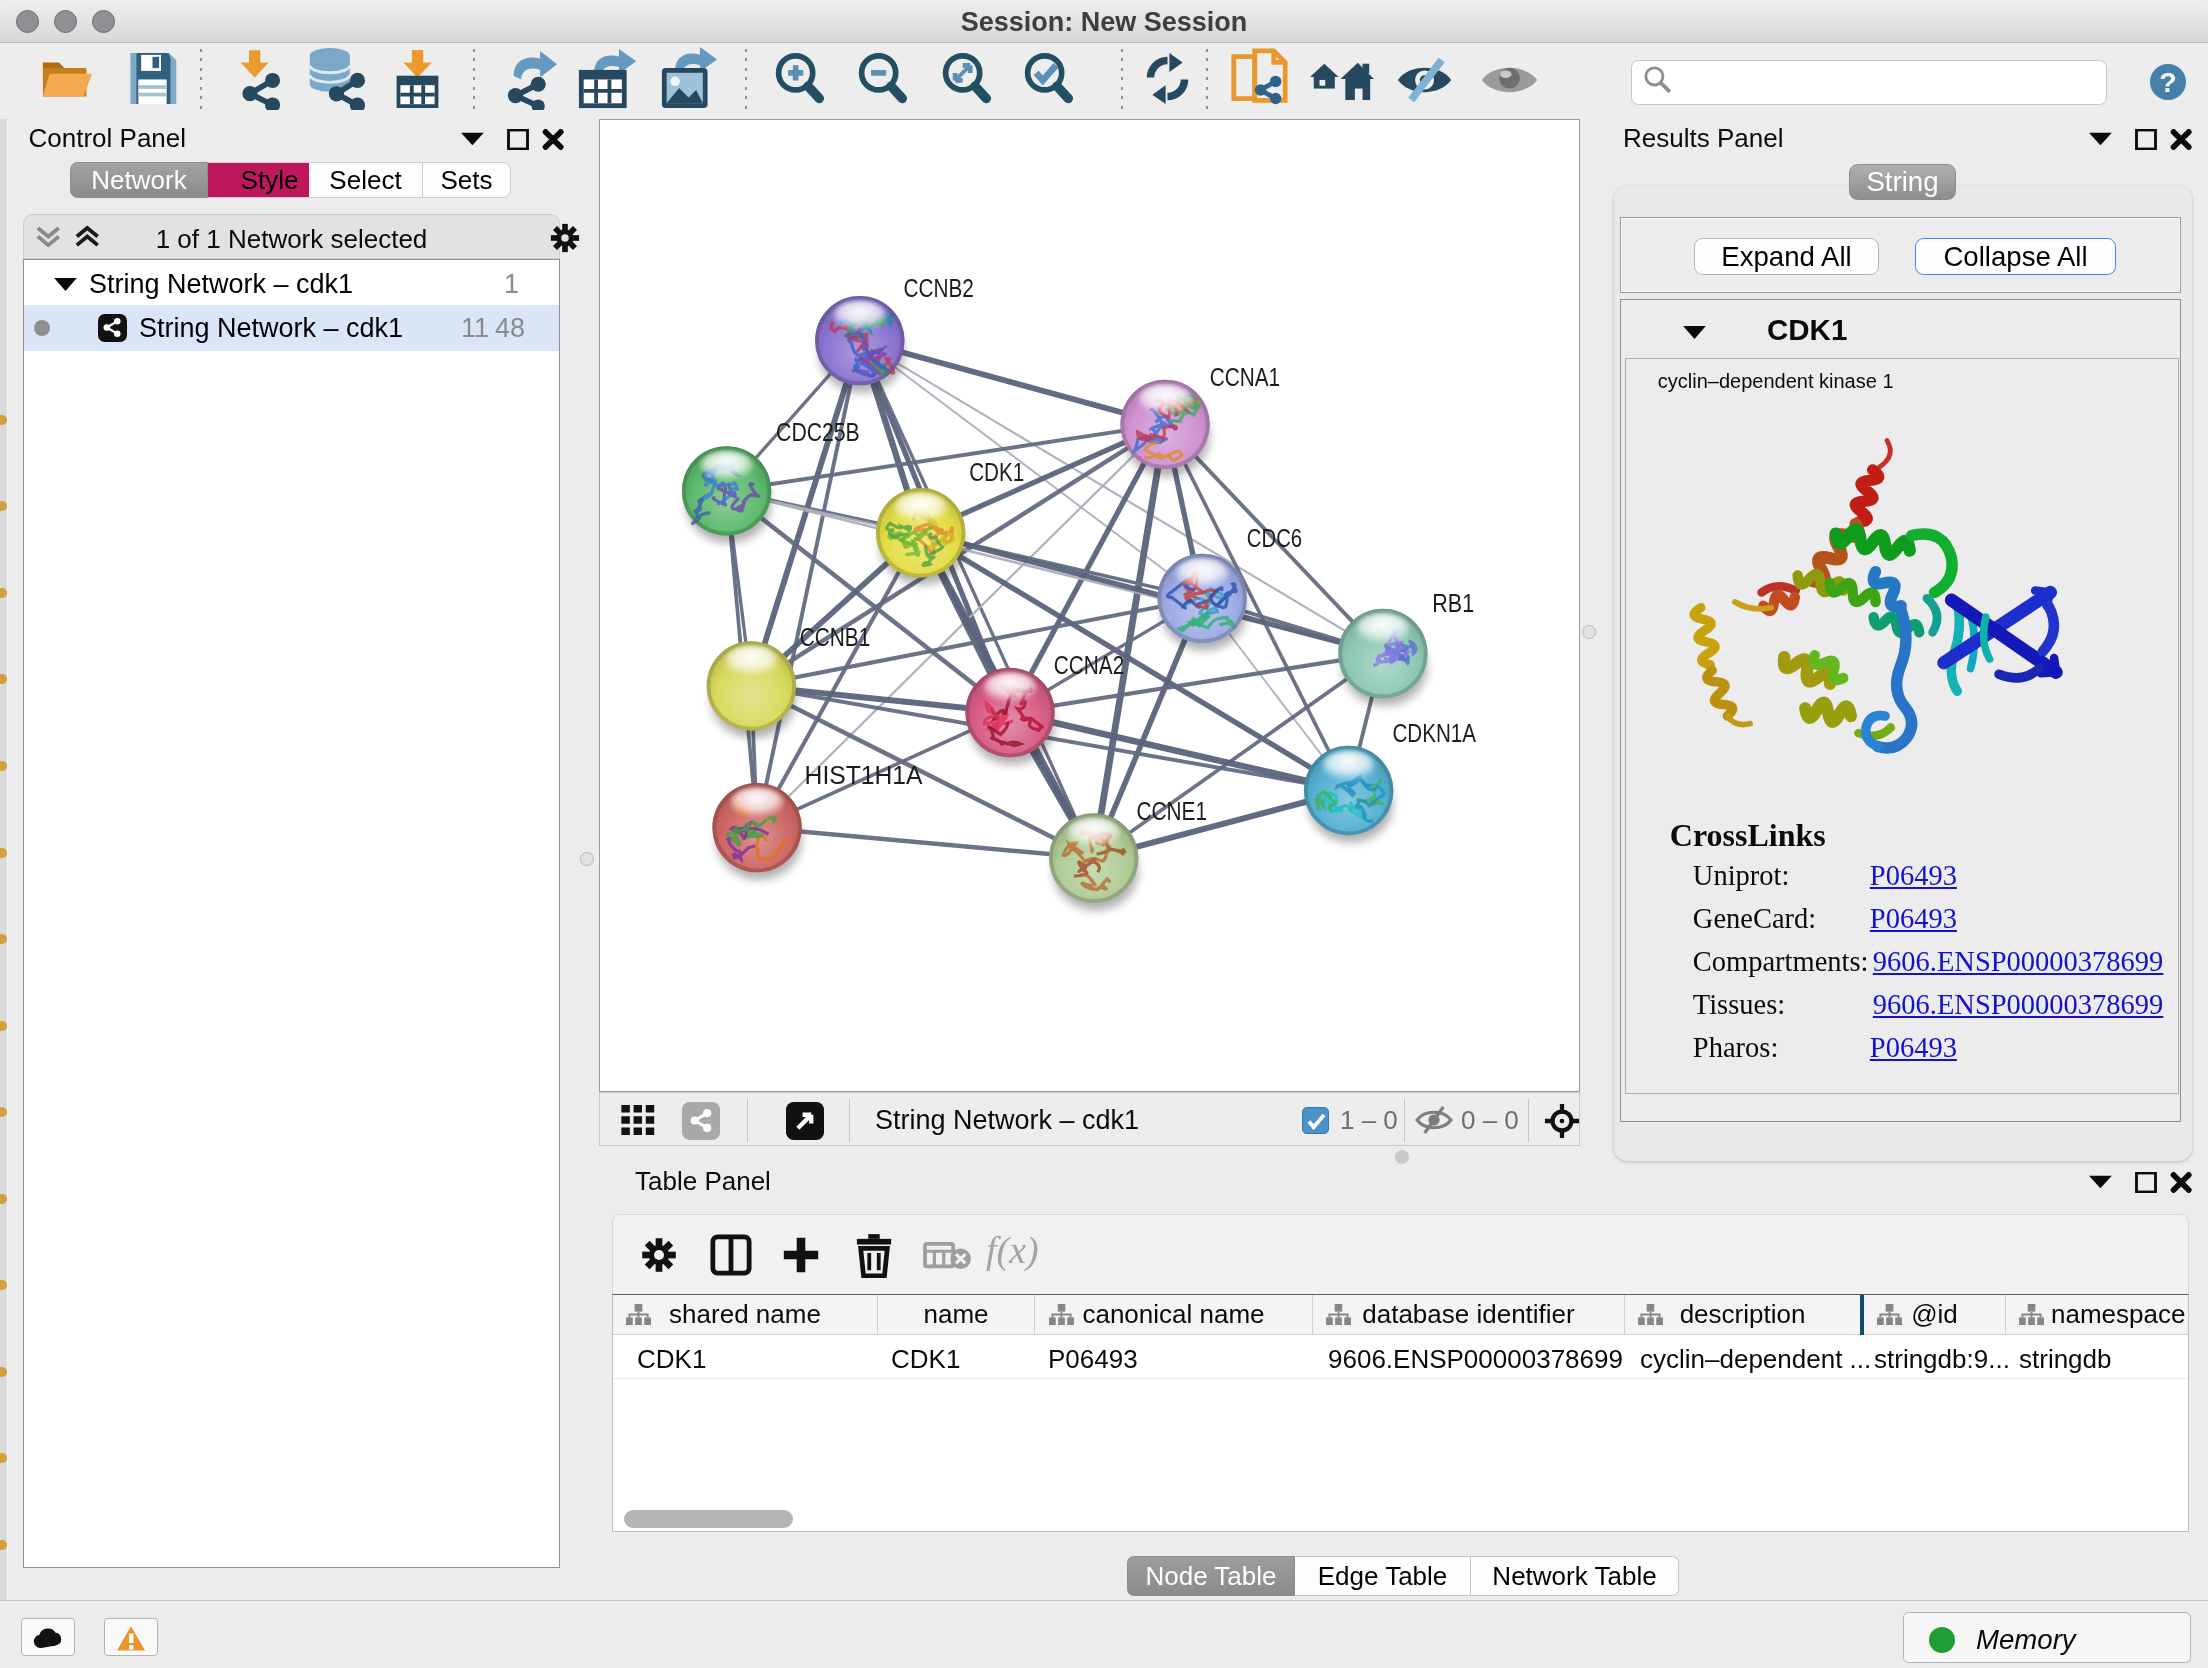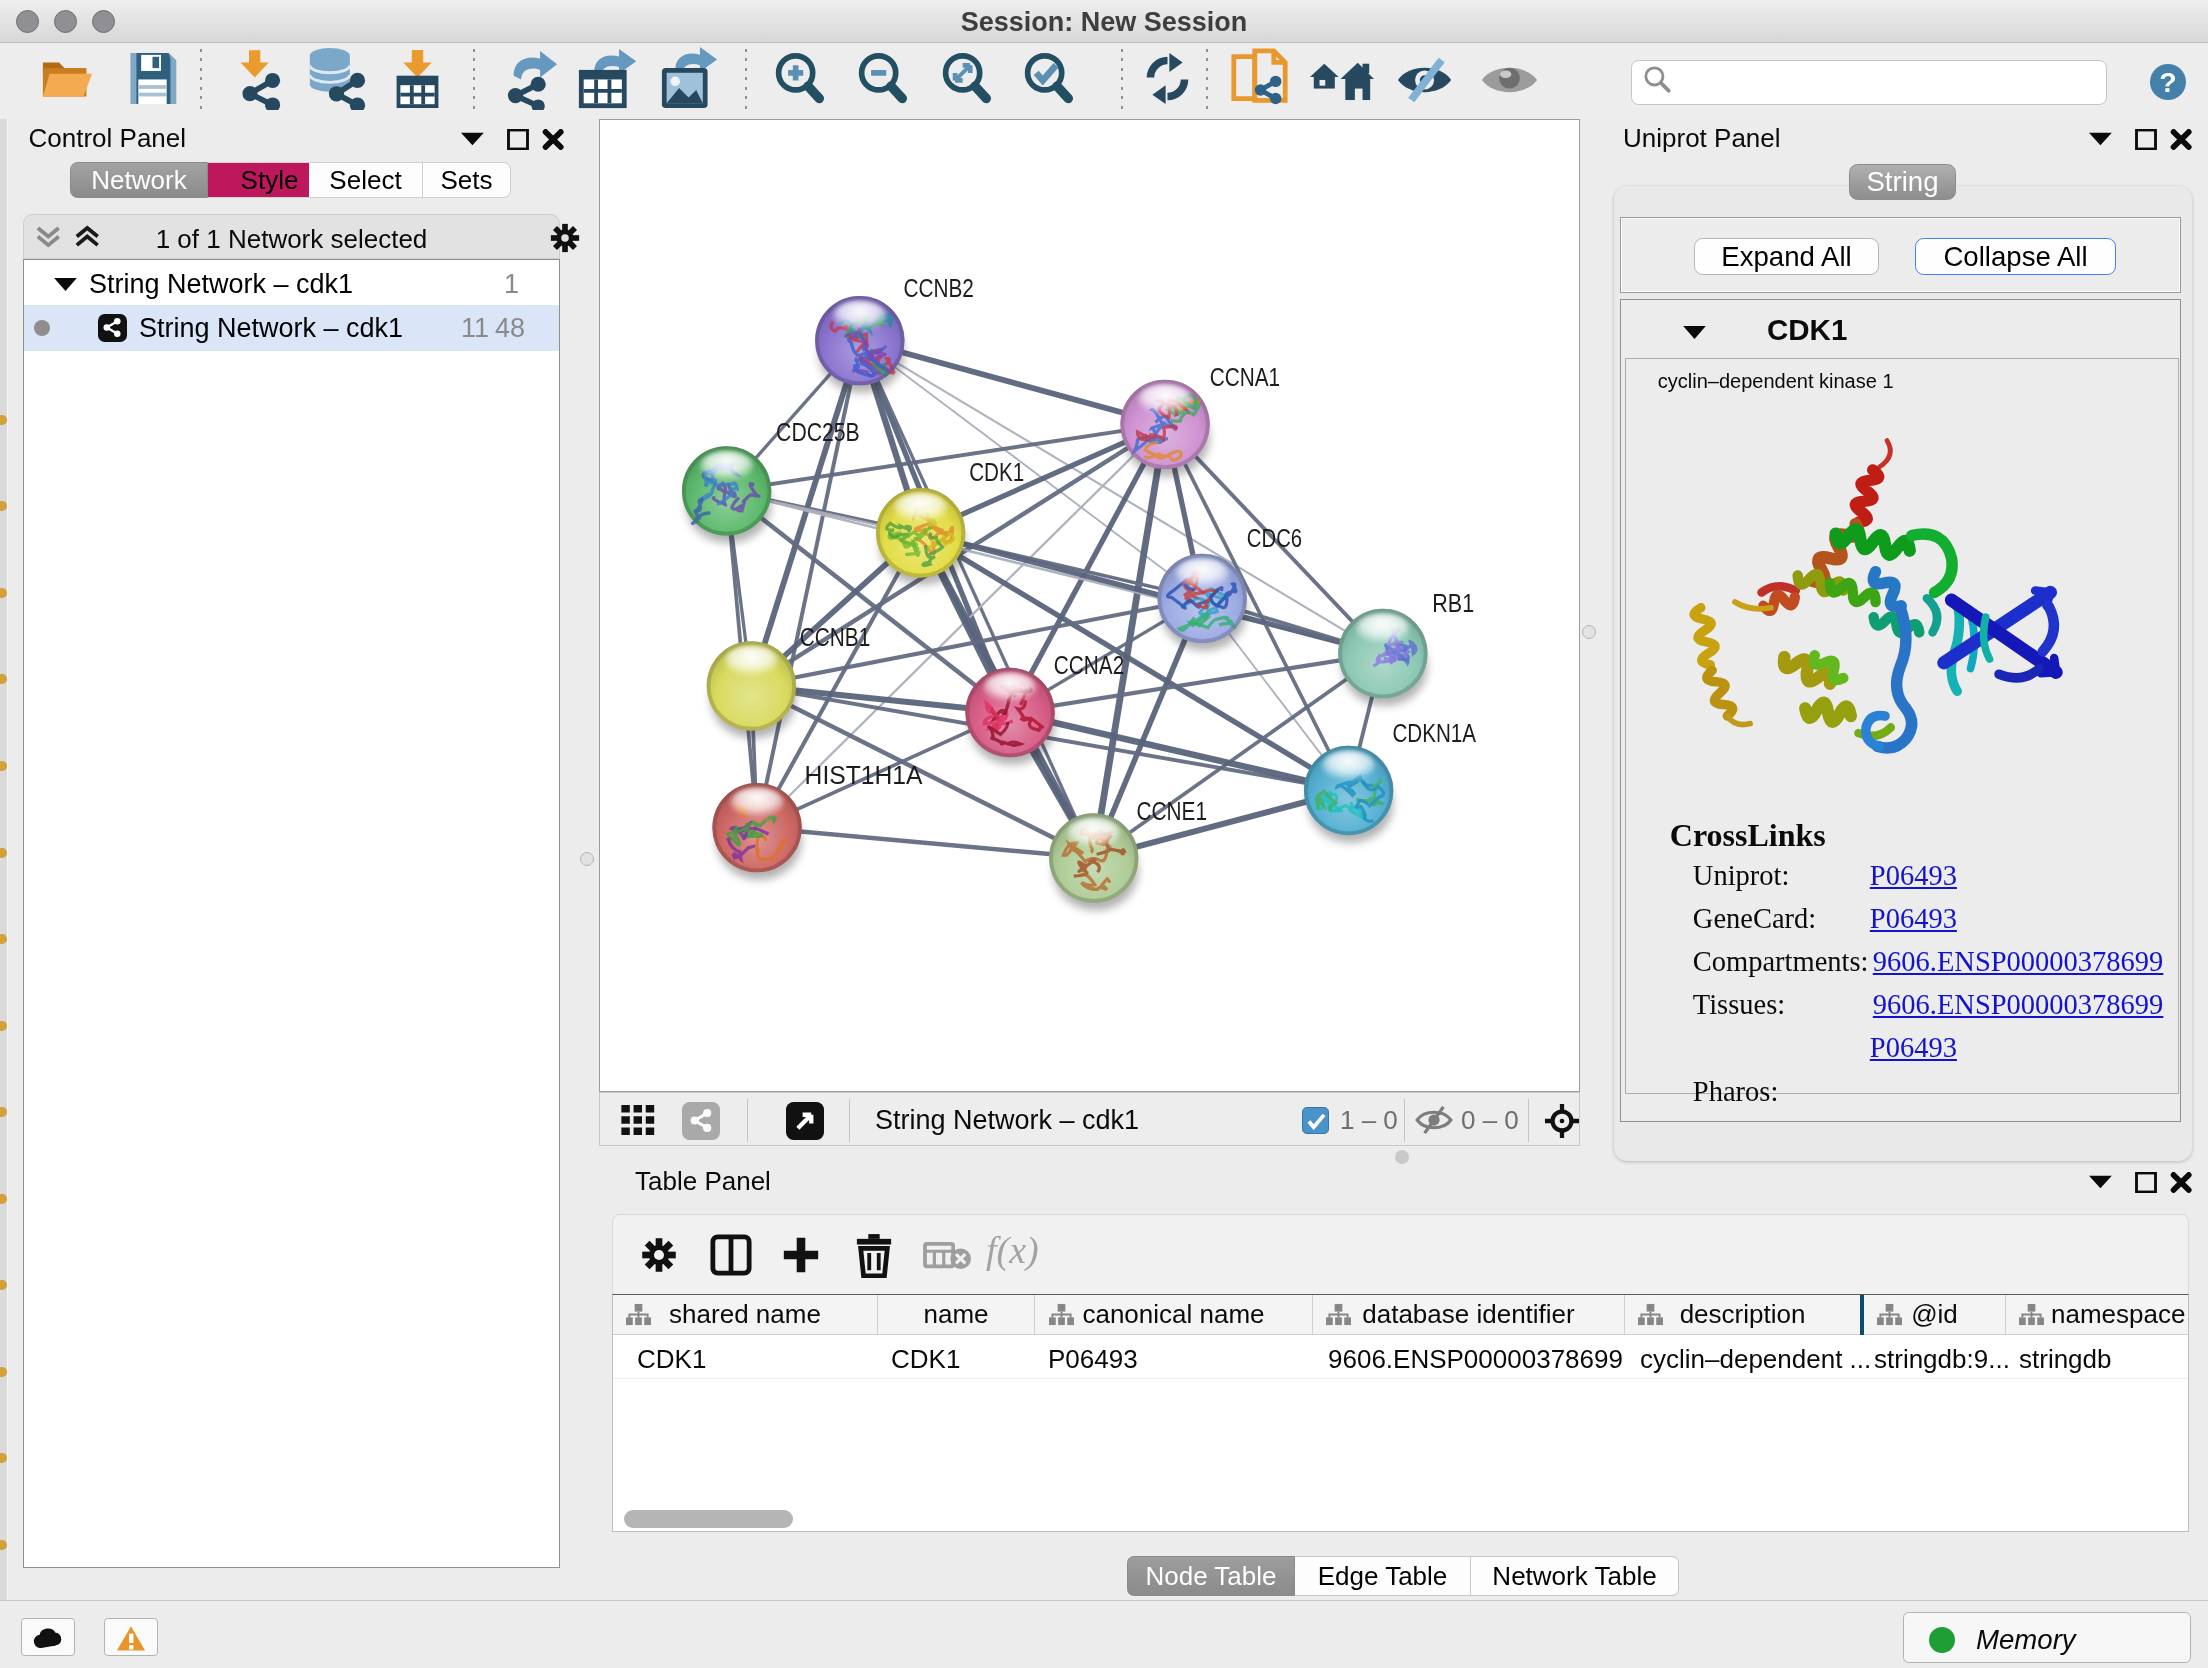--- a/index.html
+++ b/index.html
@@ -632,21 +632,21 @@
   <div style="position:absolute;left:861px;top:12.4px;font-size:26px;color:#6e6e6e;">0 – 0</div>
   <div style="position:absolute;left:928px;top:5.7px;width:1px;height:43px;background:#c4c4c4;"></div>
   <svg style="position:absolute;left:944px;top:9.5px;" width="36" height="36" viewBox="0 0 38 38">
     <circle cx="19" cy="19" r="10" fill="none" stroke="#111" stroke-width="4.5"></circle>
     <path d="M19 1 v9 M19 28 v9 M1 19 h9 M28 19 h9" stroke="#111" stroke-width="4.5"></path>
     <circle cx="19" cy="19" r="2.5" fill="#111"></circle>
   </svg>
 </div>
 <div class="abs" style="left:1395px;top:1150px;width:14.3px;height:14.3px;border-radius:50%;background:#c9c9c9;"></div>
 
-<div class="abs panel-title" style="left:1623px;top:123px;">Uniprot Panel</div>
+<div class="abs panel-title" style="left:1623px;top:123px;">Results Panel</div>
 <svg class="abs" style="left:2089px;top:129px;" width="114" height="21" viewBox="0 0 120 22">
   <polygon points="0,4 24,4 12,17" fill="#0a0a0a"></polygon>
   <rect x="50" y="1" width="20" height="20" fill="none" stroke="#0a0a0a" stroke-width="3"></rect>
   <path d="M89 3 L105 19 M105 3 L89 19" stroke="#0a0a0a" stroke-width="6" stroke-linecap="round"></path>
 </svg>
 <div class="abs" style="left:1614px;top:186px;width:578px;height:975px;background:#e9e9e9;border-radius:13.3px;box-shadow:0 1px 3.8px rgba(0,0,0,0.22);"></div>
 <div class="abs" style="left:1849px;top:164px;width:107px;height:36px;background:linear-gradient(#b0b0b0,#8d8d8d);border:1px solid #8b8b8b;border-radius:8.6px 8.6px 8.6px 8.6px;color:#fff;font-size:27.6px;text-align:center;line-height:34px;">String</div>
 <div class="abs" style="left:1620px;top:217px;width:561px;height:76px;background:#ececec;border:1px solid #9a9a9a;box-shadow:inset 0 0 0 1px #fcfcfc;">
   <div style="position:absolute;left:73px;top:20px;width:185px;height:37px;background:#fefefe;border:1px solid #b5b5b5;border-radius:8.6px;font-size:27.6px;text-align:center;line-height:35px;">Expand All</div>
   <div style="position:absolute;left:294px;top:20px;width:201px;height:37px;background:#fefefe;border:1px solid #3b82f6;border-radius:8.6px;font-size:27.6px;text-align:center;line-height:35px;">Collapse All</div>
@@ -695,21 +695,21 @@
     </svg>
     <div style="position:absolute;left:44px;top:458px;font-family:'Liberation Serif',serif;font-size:32px;font-weight:bold;color:#0a0a0a;">CrossLinks</div>
     <div style="position:absolute;left:67px;top:501px;font-family:'Liberation Serif',serif;font-size:28.5px;color:#0a0a0a;">Uniprot:</div>
     <a class="link" style="position:absolute;left:244px;top:501px;font-family:'Liberation Serif',serif;font-size:28.5px;">P06493</a>
     <div style="position:absolute;left:67px;top:544px;font-family:'Liberation Serif',serif;font-size:28.5px;color:#0a0a0a;">GeneCard:</div>
     <a class="link" style="position:absolute;left:244px;top:544px;font-family:'Liberation Serif',serif;font-size:28.5px;">P06493</a>
     <div style="position:absolute;left:67px;top:587px;font-family:'Liberation Serif',serif;font-size:28.5px;color:#0a0a0a;">Compartments:</div>
     <a class="link" style="position:absolute;left:247px;top:587px;font-family:'Liberation Serif',serif;font-size:28.5px;">9606.ENSP00000378699</a>
     <div style="position:absolute;left:67px;top:630px;font-family:'Liberation Serif',serif;font-size:28.5px;color:#0a0a0a;">Tissues:</div>
     <a class="link" style="position:absolute;left:247px;top:630px;font-family:'Liberation Serif',serif;font-size:28.5px;">9606.ENSP00000378699</a>
-    <div style="position:absolute;left:67px;top:673px;font-family:'Liberation Serif',serif;font-size:28.5px;color:#0a0a0a;margin-top:44px;">Pharos:</div>
+    <div style="position:absolute;left:67px;top:673px;font-family:'Liberation Serif',serif;font-size:28.5px;color:#0a0a0a;">Pharos:</div>
     <a class="link" style="position:absolute;left:244px;top:673px;font-family:'Liberation Serif',serif;font-size:28.5px;">P06493</a>
   </div>
 </div>
 
 <div class="abs panel-title" style="left:635px;top:1166px;">Table Panel</div>
 <svg class="abs" style="left:2089px;top:1172px;" width="114" height="21" viewBox="0 0 120 22">
   <polygon points="0,4 24,4 12,17" fill="#0a0a0a"></polygon>
   <rect x="50" y="1" width="20" height="20" fill="none" stroke="#0a0a0a" stroke-width="3"></rect>
   <path d="M89 3 L105 19 M105 3 L89 19" stroke="#0a0a0a" stroke-width="6" stroke-linecap="round"></path>
 </svg>

